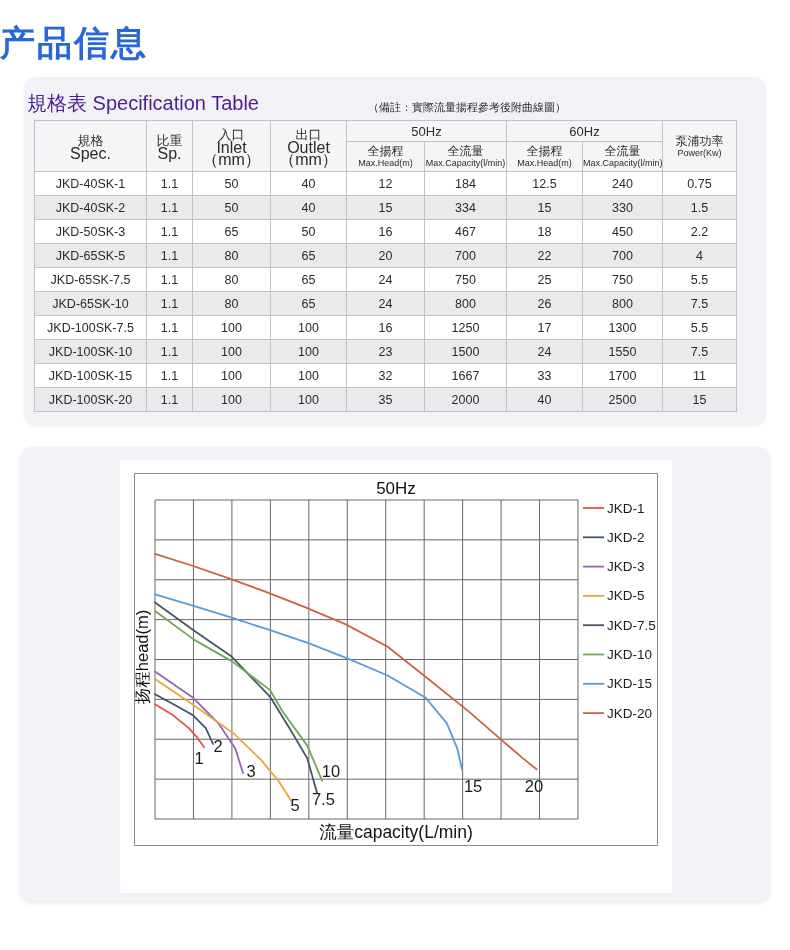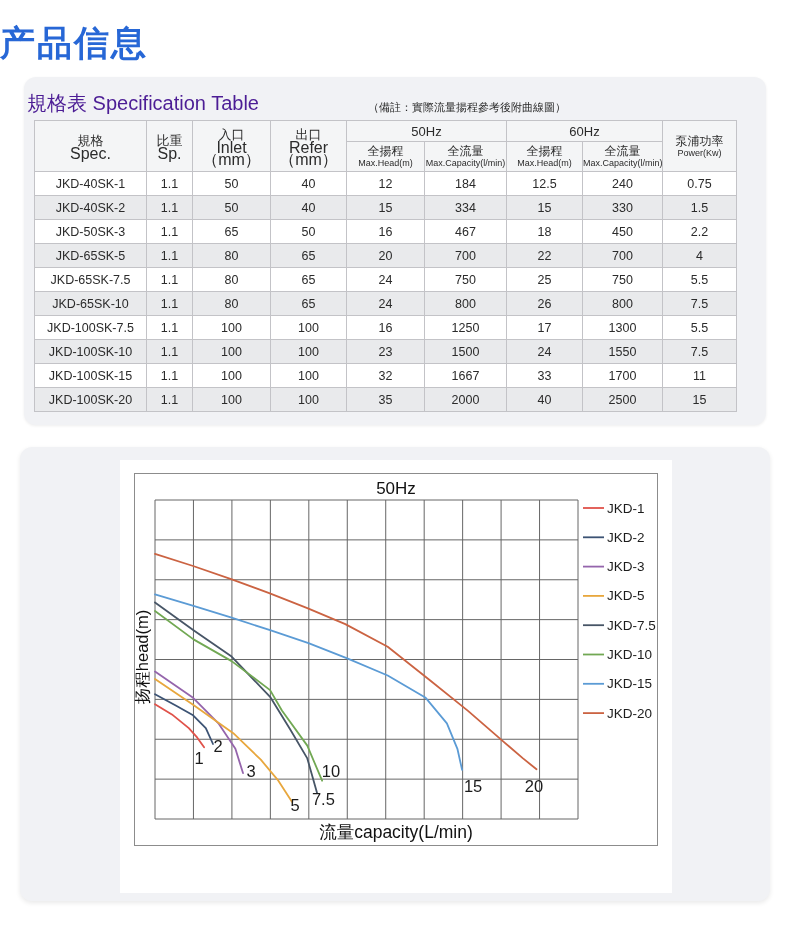--- a/index.html
+++ b/index.html
@@ -73,21 +73,21 @@
         <th rowspan="2">
           <span class="zh">比重</span>
           <span class="en">Sp.</span>
         </th>
         <th rowspan="2">
           <span class="zh">入口</span>
           <span class="en">Inlet（mm）</span>
         </th>
         <th rowspan="2">
           <span class="zh">出口</span>
-          <span class="en">Refer（mm）</span>
+          <span class="en">Outlet（mm）</span>
         </th>
         <th colspan="2" class="freq">50Hz</th>
         <th colspan="2" class="freq">60Hz</th>
         <th rowspan="2">
           <span class="zh2">泵浦功率</span>
           <span class="en2">Power(Kw)</span>
         </th>
       </tr>
       <tr class="r2">
         <th>

